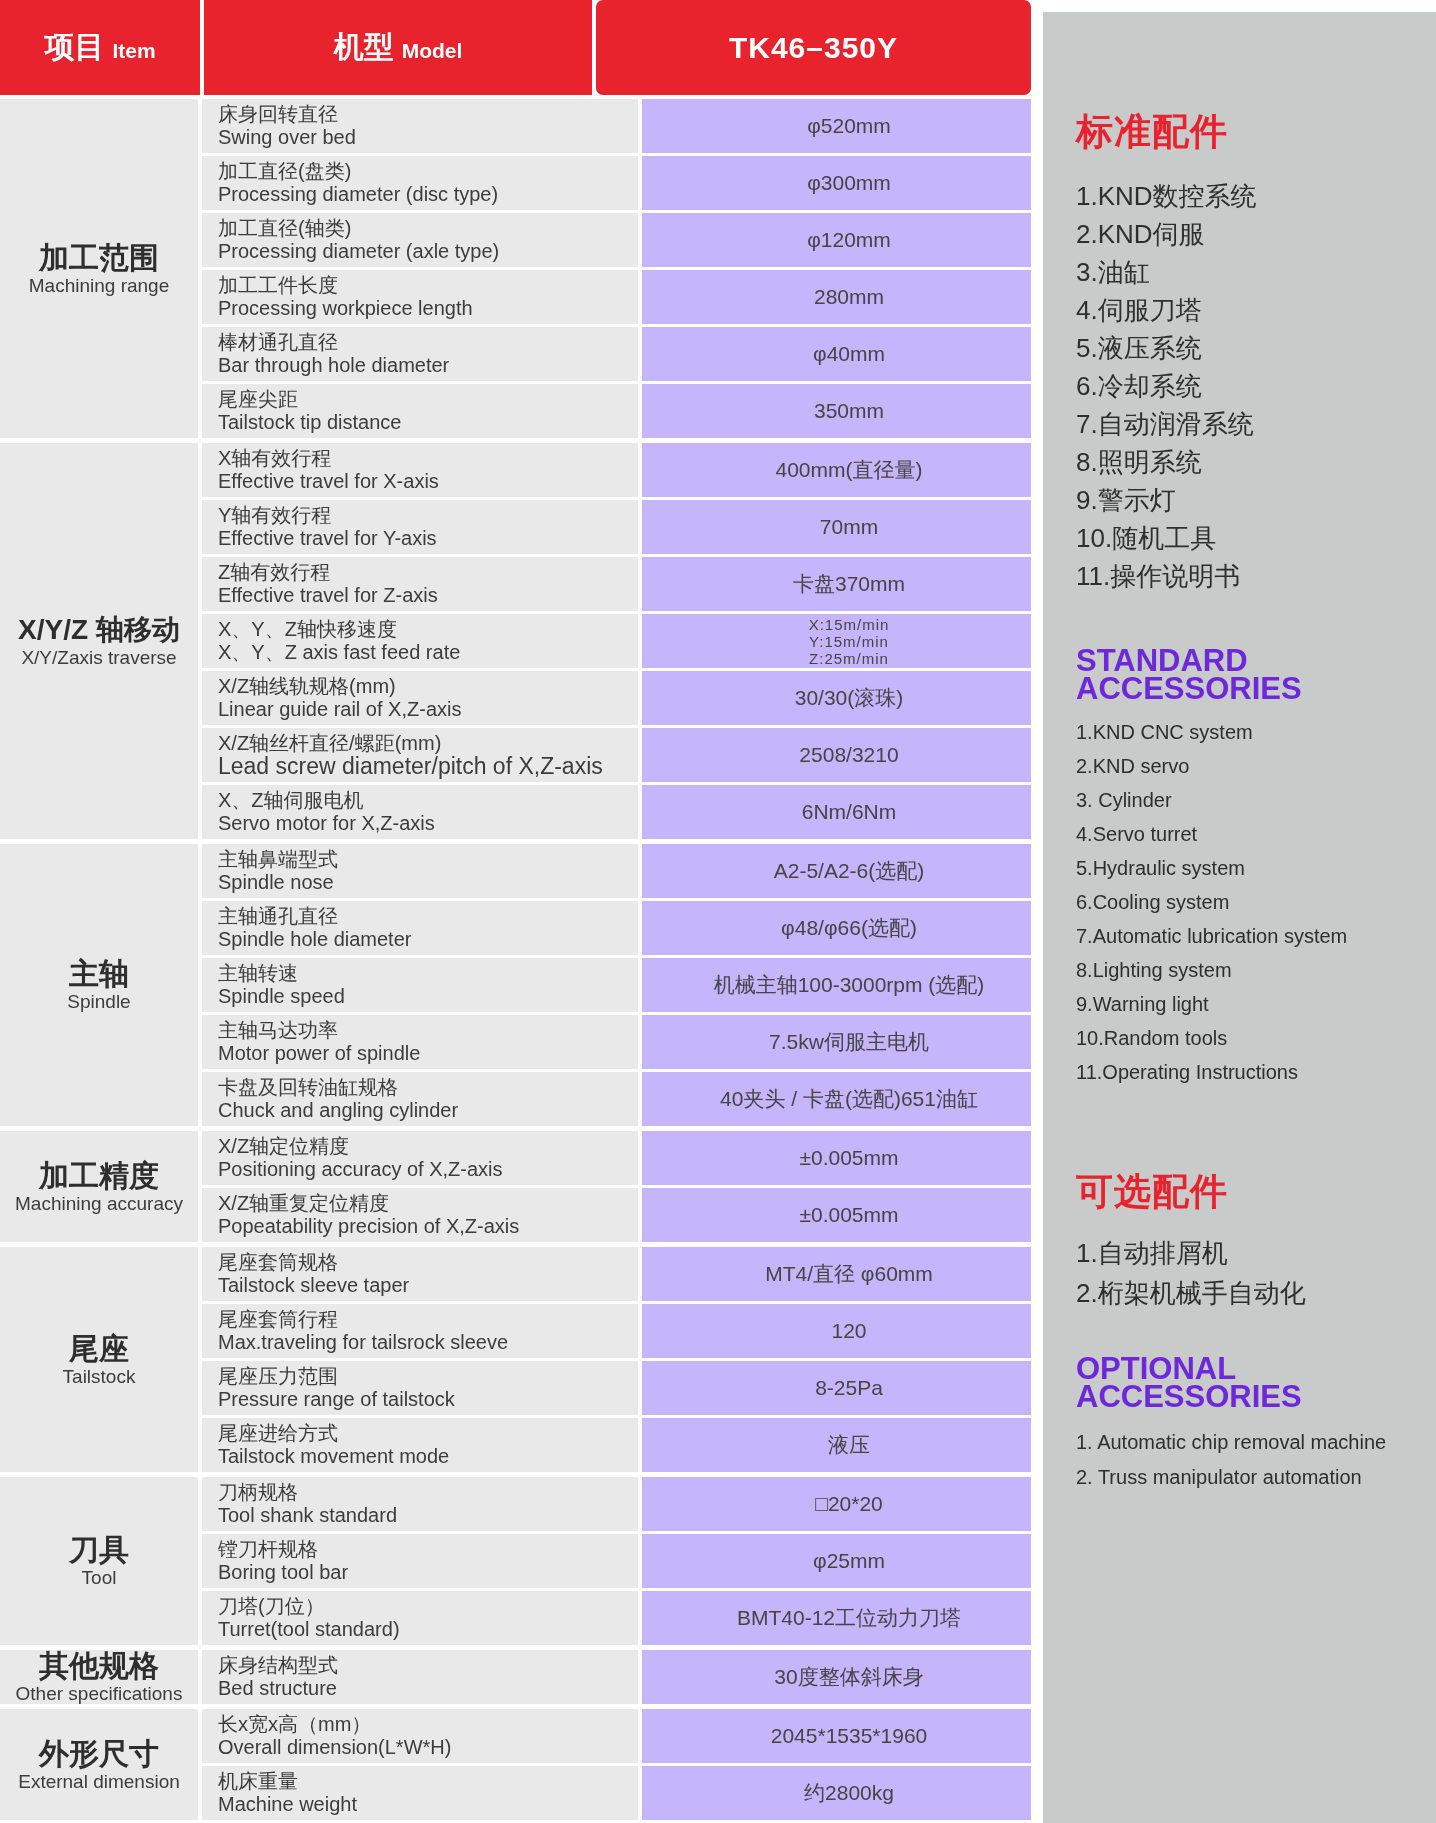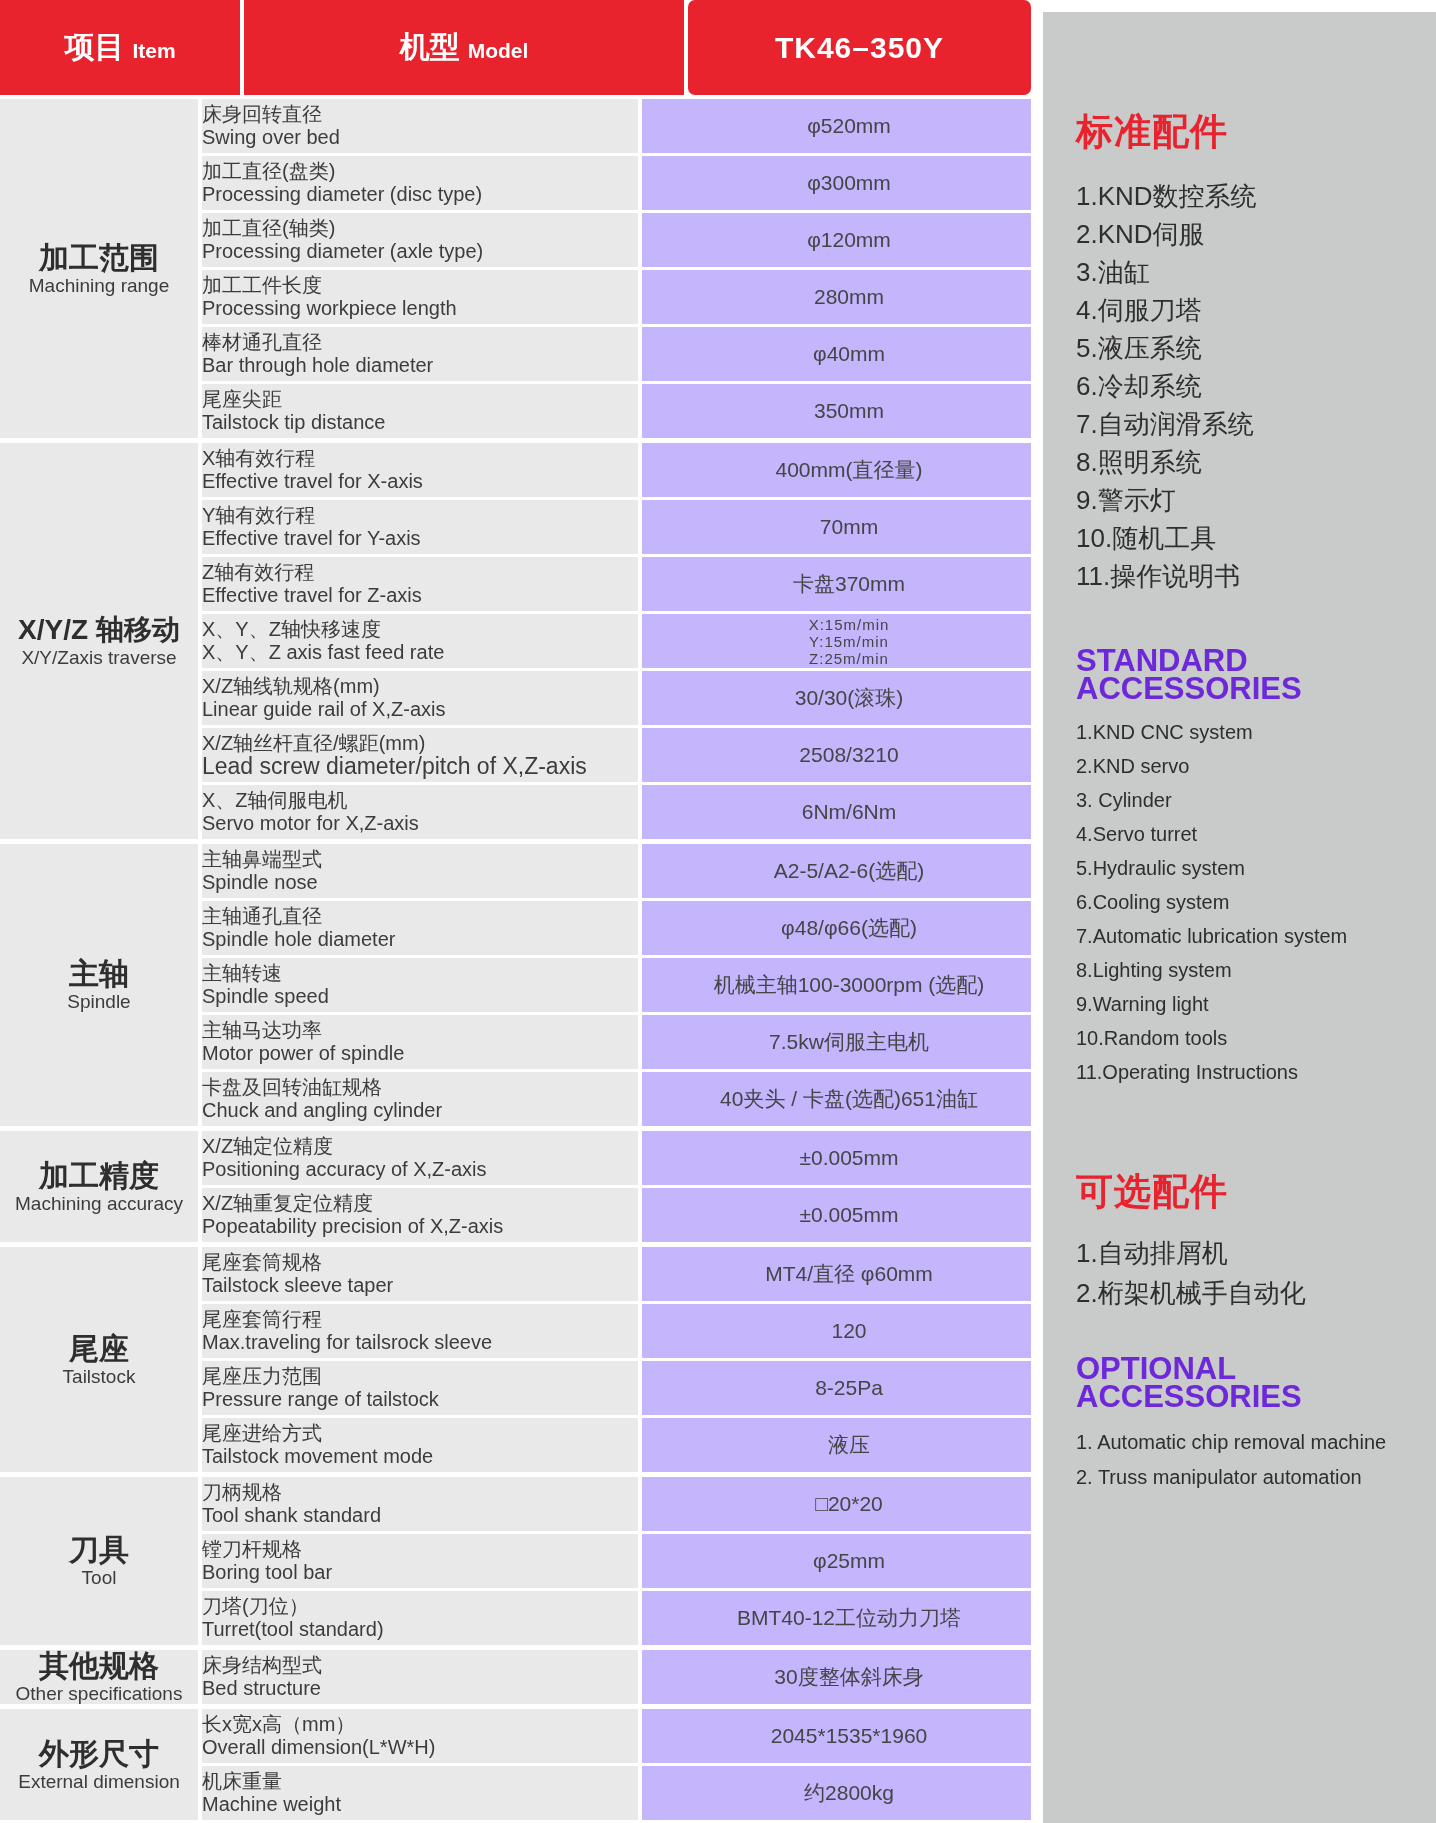--- a/index.html
+++ b/index.html
@@ -5,37 +5,37 @@
   html,body{margin:0;padding:0;}
   body{
     width:1436px;height:1823px;position:relative;background:#ffffff;
     font-family:"Liberation Sans","DejaVu Sans",sans-serif;
     color:#3c3c3c;overflow:hidden;
   }
   
   .spec-table{position:absolute;left:0;top:0;width:1031px;}
   .hdr{display:flex;margin-bottom:4px;}
   .hdr .hc{background:#e8232e;color:#ffffff;height:95px;display:flex;align-items:center;justify-content:center;}
-  .hdr .h1{width:240px;margin-right:4px;}
-  .hdr .h2{width:440px;margin-right:4px;}
+  .hdr .h1{width:200px;margin-right:4px;}
+  .hdr .h2{width:388px;margin-right:4px;}
   .hdr .h3{flex:1;border-radius:7px;}
   .hzh{font-size:30px;font-weight:bold;}
   .hen{font-size:21px;font-weight:bold;margin-left:8px;margin-top:6px;}
   .hmodel{font-size:30px;font-weight:bold;letter-spacing:1px;}
 
   .section{display:flex;margin-bottom:5px;}
   .slabel{width:198px;margin-right:4px;background:#e9e9e9;
     display:flex;flex-direction:column;align-items:center;justify-content:center;text-align:center;}
   .slzh{font-size:30px;line-height:32px;font-weight:bold;color:#2e2e2e;}
   .slen{font-size:19px;line-height:21px;color:#3c3c3c;margin-top:1px;}
   .srows{flex:1;display:flex;flex-direction:column;}
   .row{display:flex;height:54px;margin-bottom:3px;}
   .row:last-child{margin-bottom:0;}
   .cm{width:436px;margin-right:4px;background:#e9e9e9;
-    display:flex;flex-direction:column;justify-content:center;padding-left:0;box-sizing:border-box;}
+    display:flex;flex-direction:column;justify-content:center;padding-left:16px;box-sizing:border-box;}
   .cm .zh{font-size:20px;line-height:23px;color:#3c3c3c;}
   .cm .en{font-size:20px;line-height:23px;color:#3c3c3c;}
   .cv{flex:1;background:#c4b5fd;display:flex;align-items:center;justify-content:center;
     font-size:21px;color:#454545;text-align:center;white-space:pre-line;padding-left:25px;}
   .row[data-size="small"] .cv{font-size:15px;line-height:17px;letter-spacing:1px;}
   .row[data-ensize="large"] .en{font-size:23px;}
 
   
   .sidebar{position:absolute;left:1043px;top:12px;width:393px;height:1823px;background:#c9caca;
     box-sizing:border-box;padding:95px 0 0 33px;}

